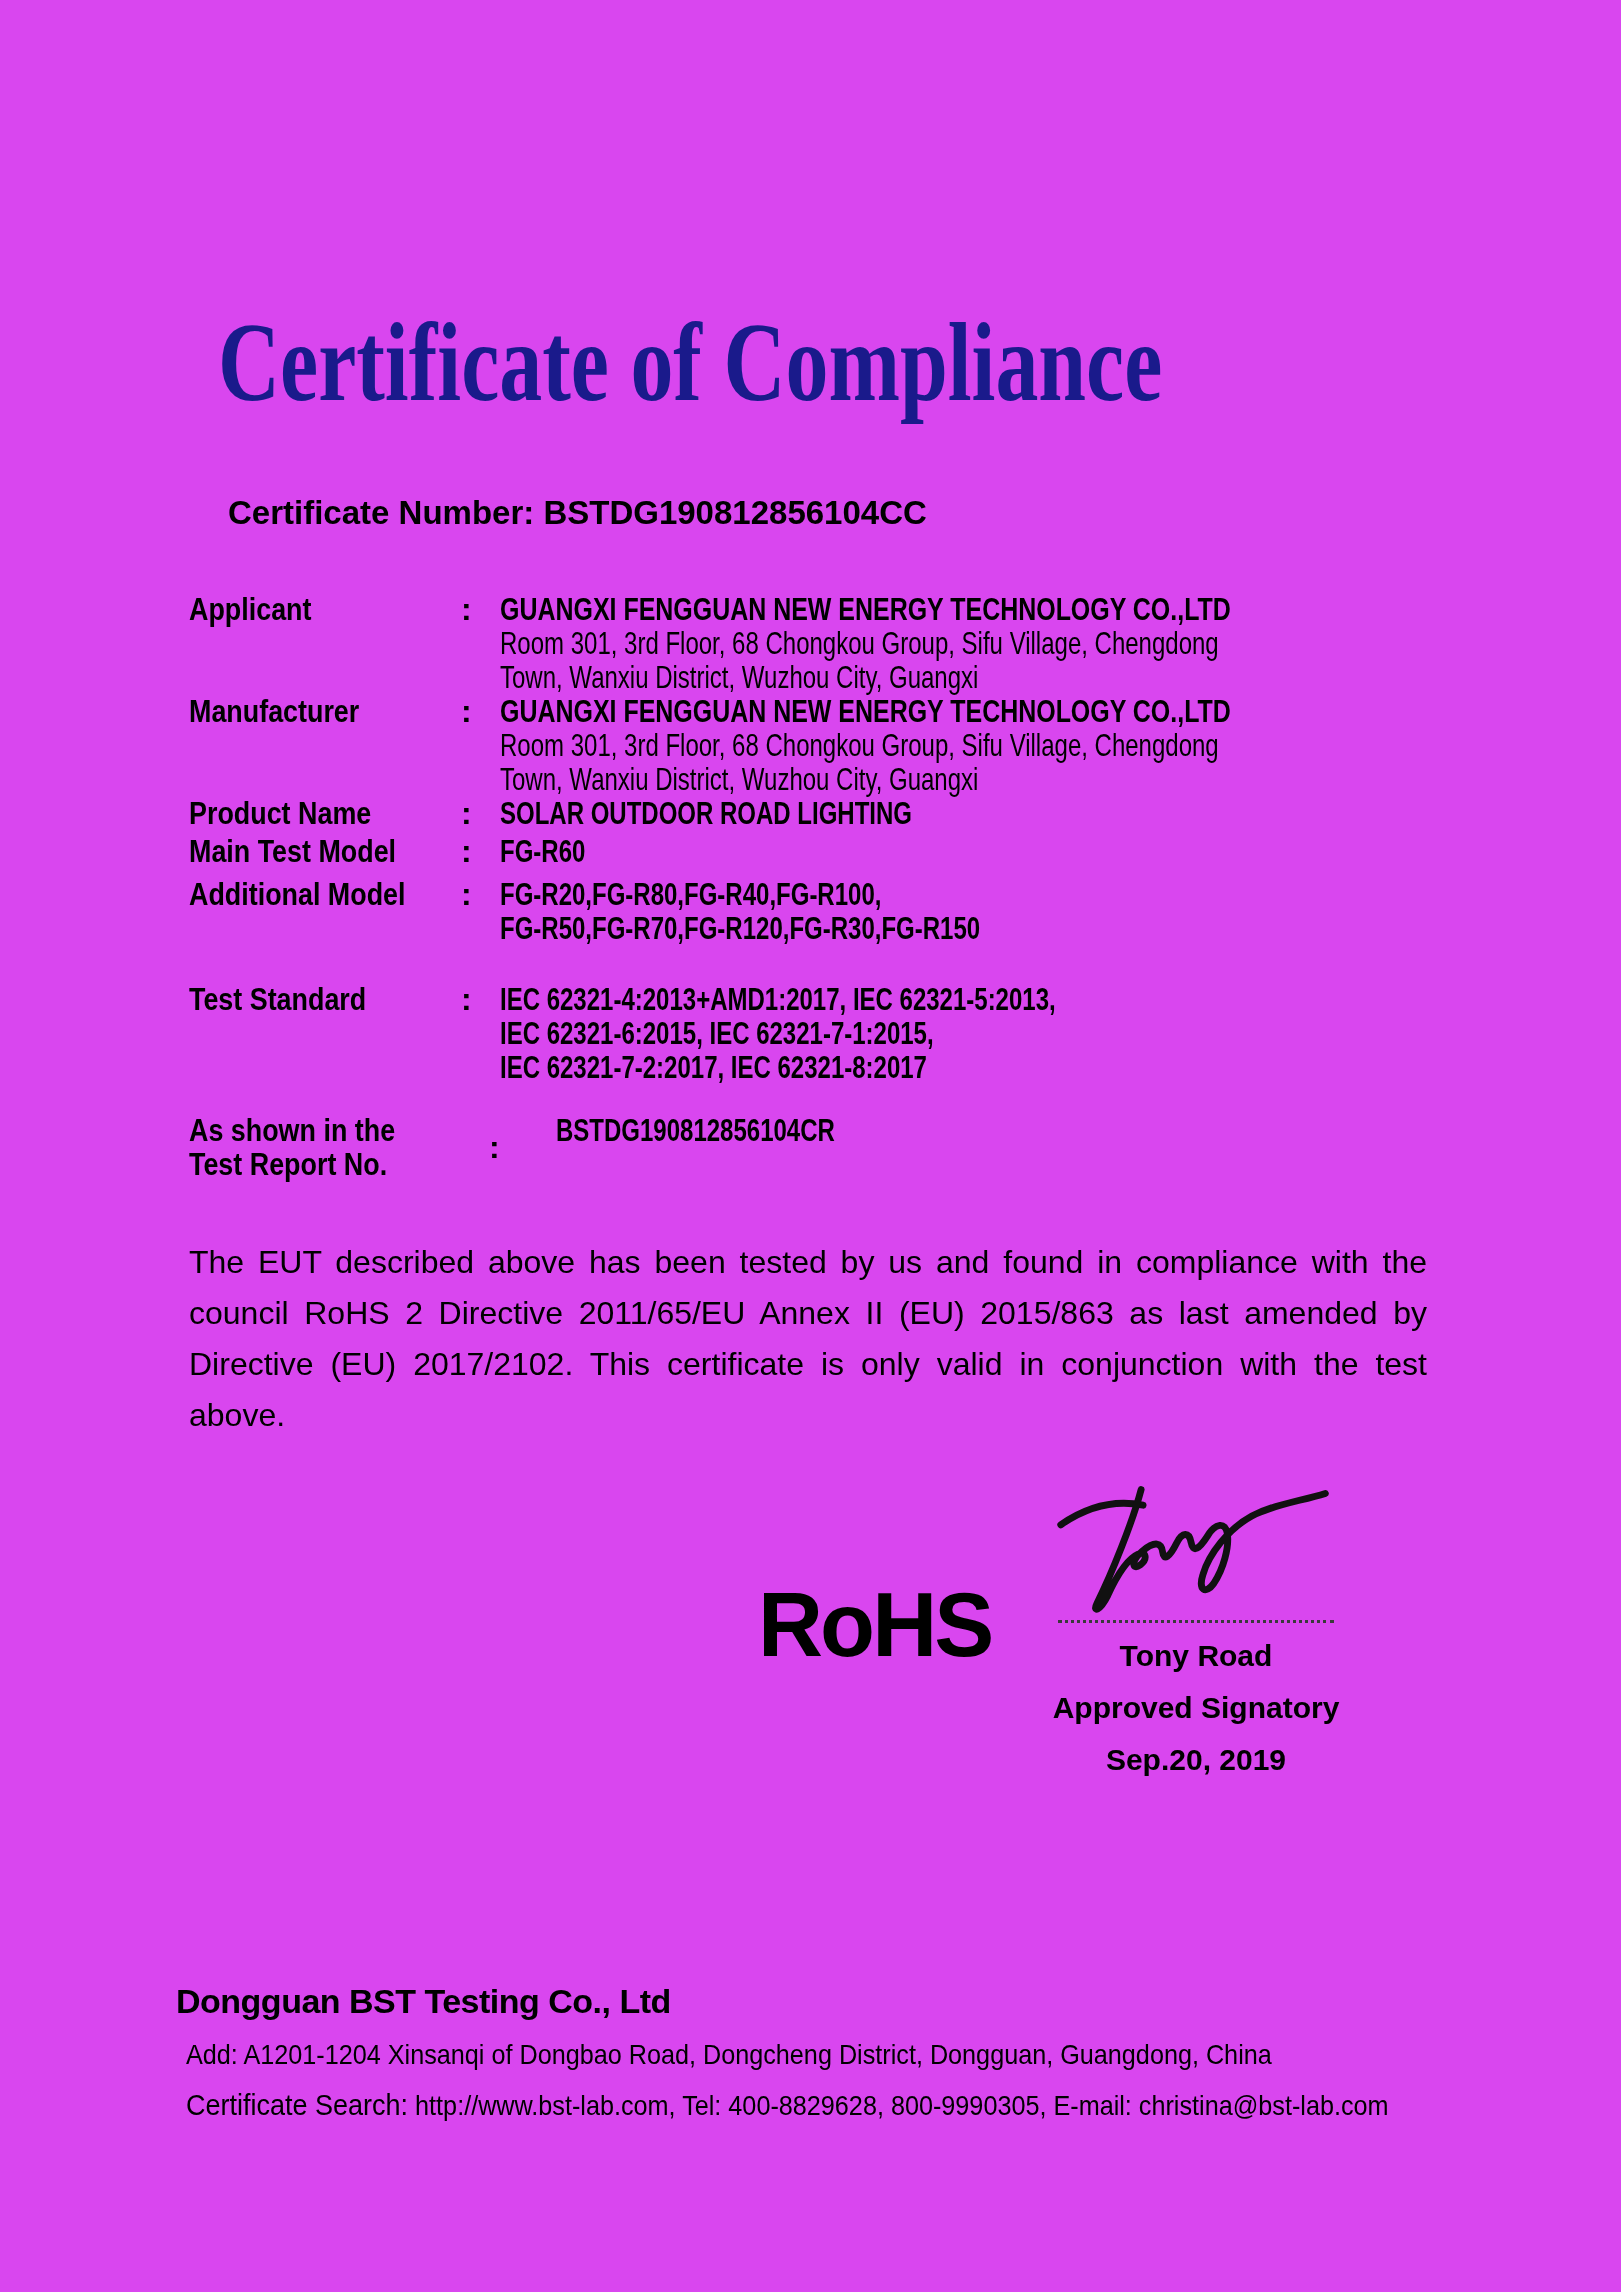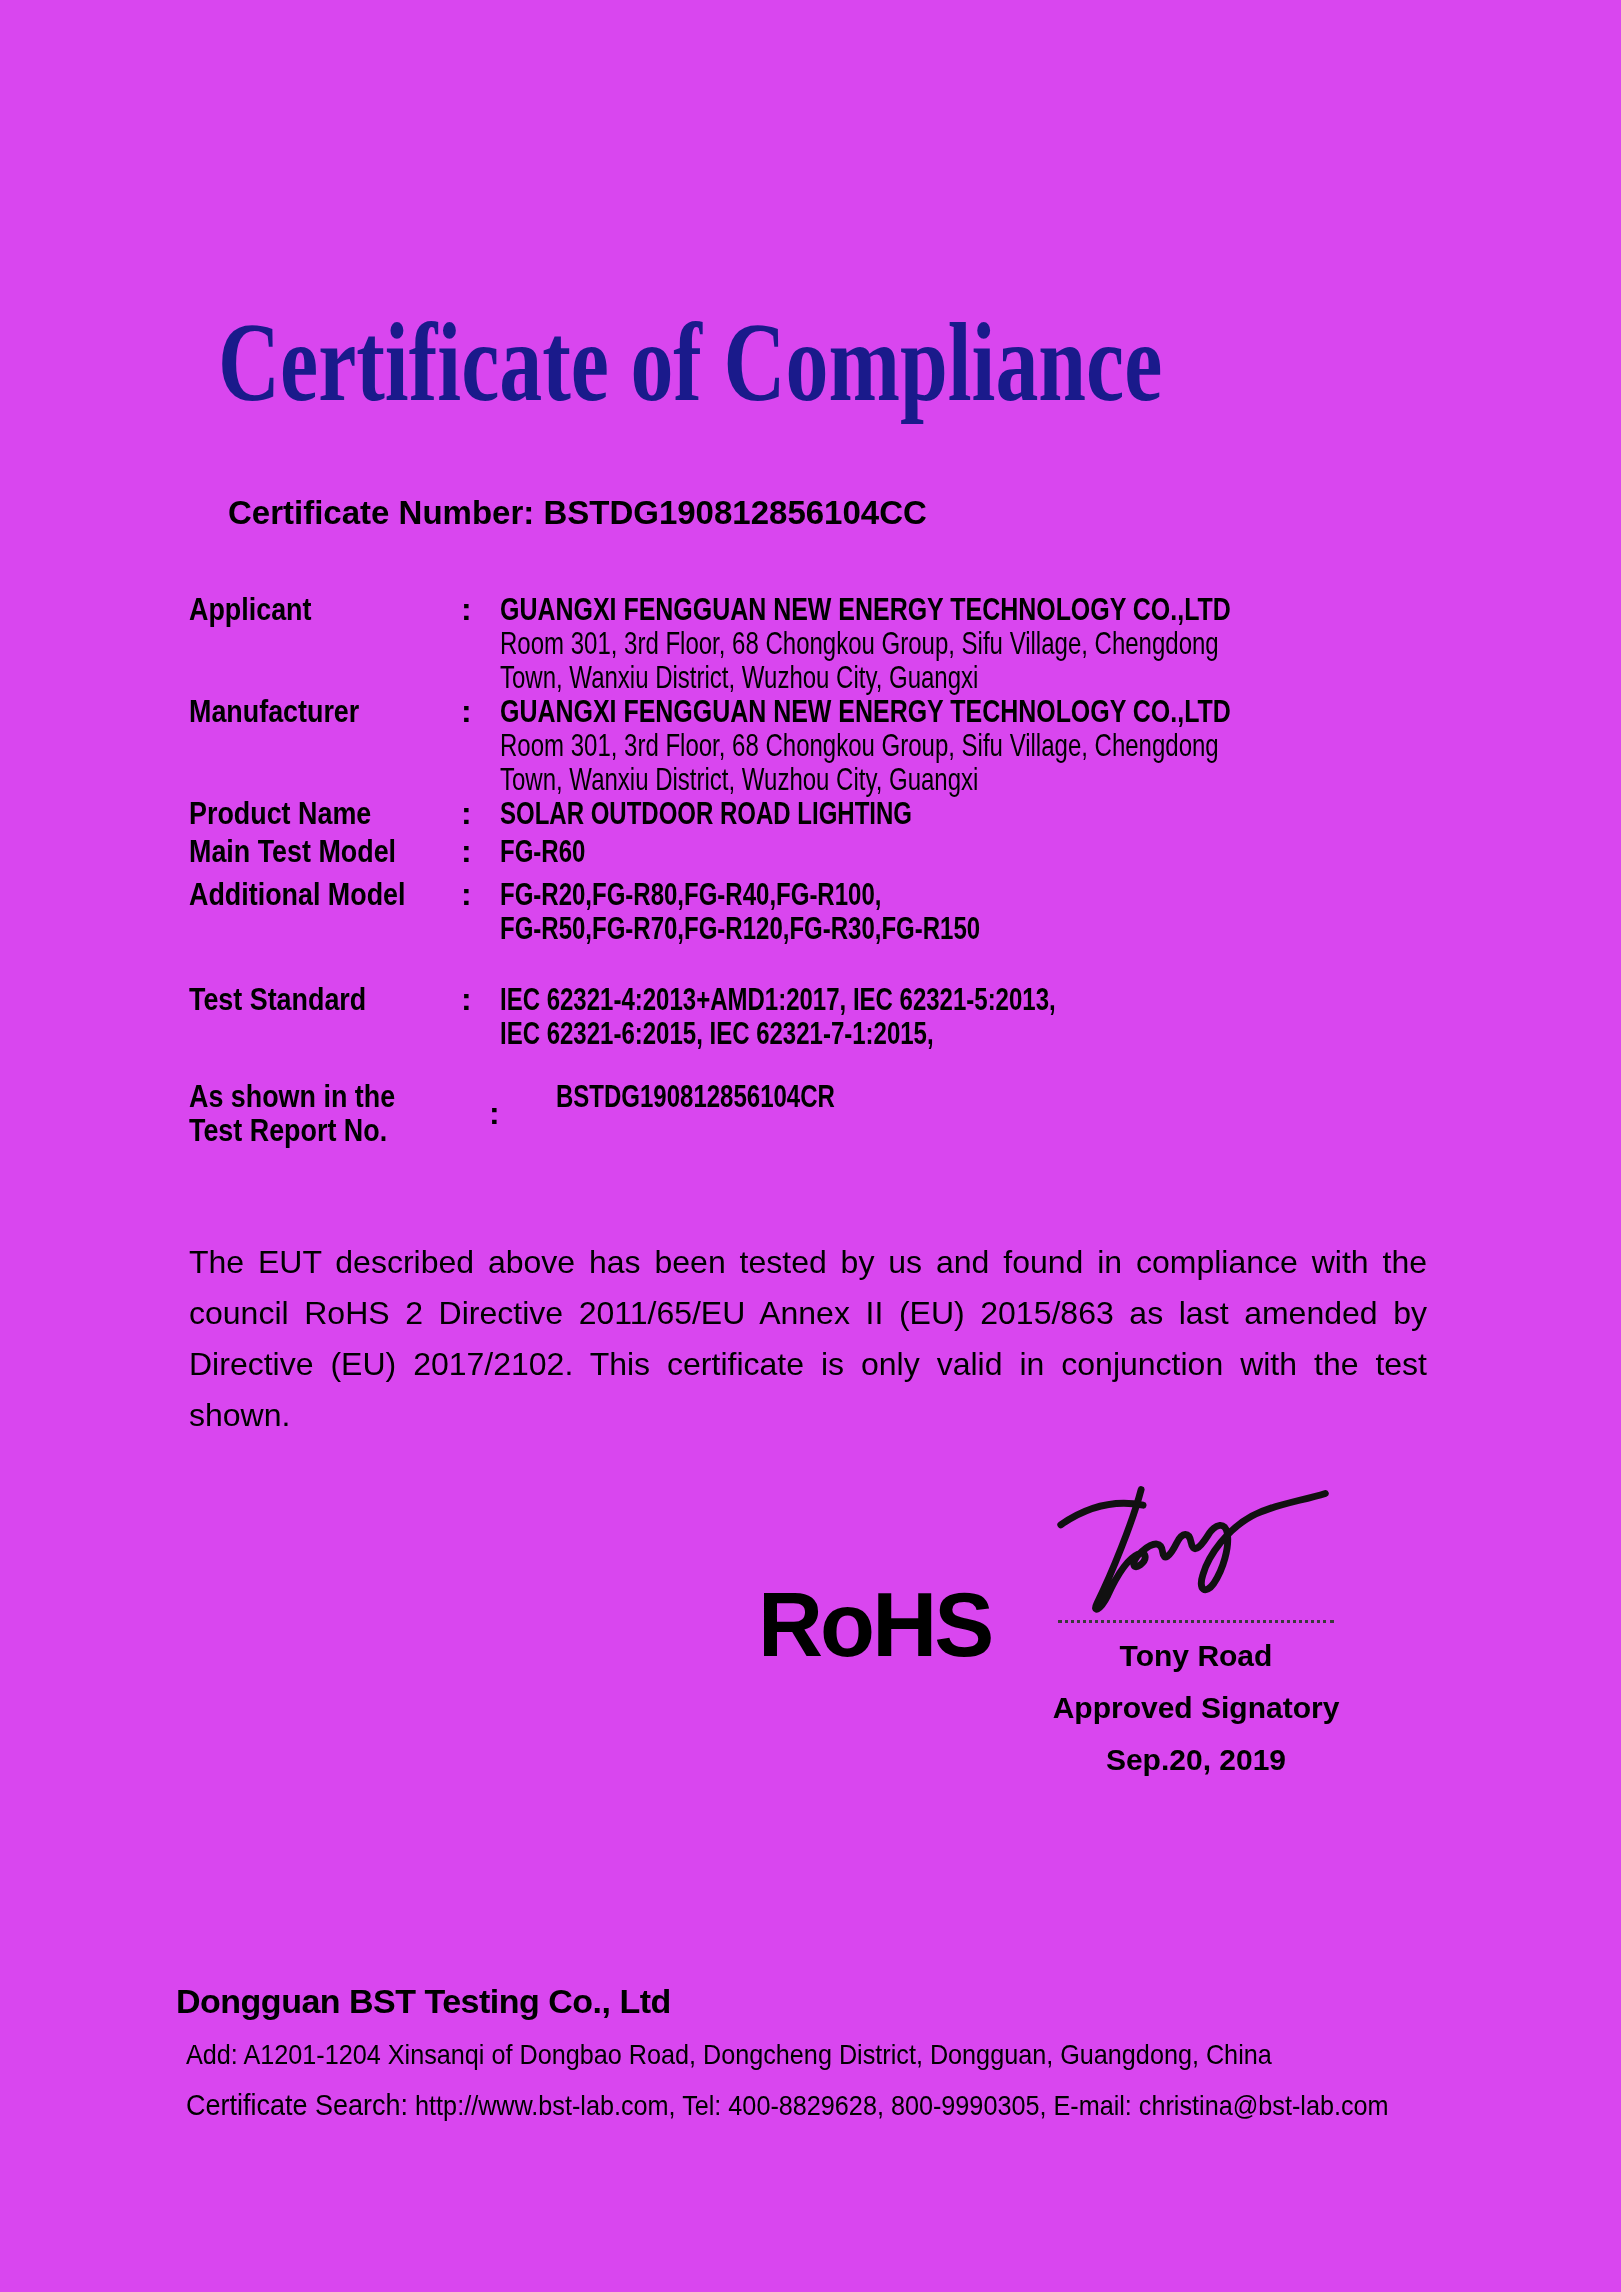--- a/index.html
+++ b/index.html
@@ -149,39 +149,40 @@
         <div><span class="val">FG-R50,FG-R70,FG-R120,FG-R30,FG-R150</span></div>
       </div>
     </div>
 
     <div class="frow mt38">
       <div class="lblcell"><span class="lbl">Test Standard</span></div>
       <div class="colon">:</div>
       <div class="valcell">
         <div><span class="val">IEC 62321-4:2013+AMD1:2017, IEC 62321-5:2013,</span></div>
         <div><span class="val">IEC 62321-6:2015, IEC 62321-7-1:2015,</span></div>
+        <div><span class="val">IEC 62321-7-2:2017, IEC 62321-8:2017</span></div>
       </div>
     </div>
 
     <div class="frow mt30">
       <div class="lblcell">
         <div><span class="lbl">As shown in the</span></div>
         <div><span class="lbl">Test Report No.</span></div>
       </div>
       <div class="colon colon-center">:</div>
       <div class="valcell"><span class="val">BSTDG190812856104CR</span></div>
     </div>
 
   </div>
 
   <div class="statement">
     <div class="just">The EUT described above has been tested by us and found in compliance with the</div>
     <div class="just">council RoHS 2 Directive 2011/65/EU Annex II (EU) 2015/863 as last amended by</div>
     <div class="just">Directive (EU) 2017/2102. This certificate is only valid in conjunction with the test</div>
-    <div class="last">shown.</div>
+    <div class="last">above.</div>
   </div>
 
   <div class="rohs">RoHS</div>
 
   <div class="sig-block">
     <svg class="sig-svg" width="294" height="152" viewBox="0 0 300 155">
       <g fill="none" stroke="#111" stroke-width="7" stroke-linecap="round" stroke-linejoin="round">
         <path d="M12 62 C38 44 66 36 96 42"></path>
         <path d="M94 26 C85 60 64 112 49 142 C44 152 52 150 60 134 C71 110 82 96 91 92 C99 88 101 97 93 103 C85 109 83 99 95 89 C108 78 115 80 116 90 C117 99 123 95 130 81 C136 69 143 69 145 80 C147 91 153 87 162 73 C170 60 180 59 182 71 C184 85 178 107 168 122 C160 133 152 129 157 113 C163 92 183 66 207 53 C230 41 256 38 282 30"></path>
       </g>

